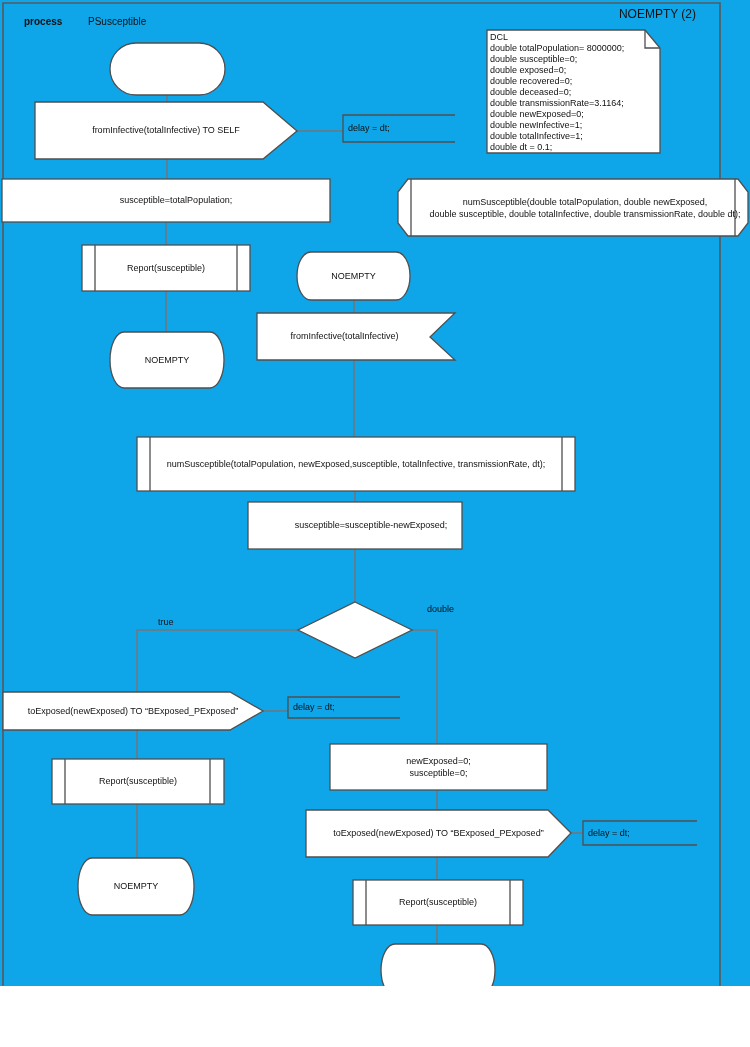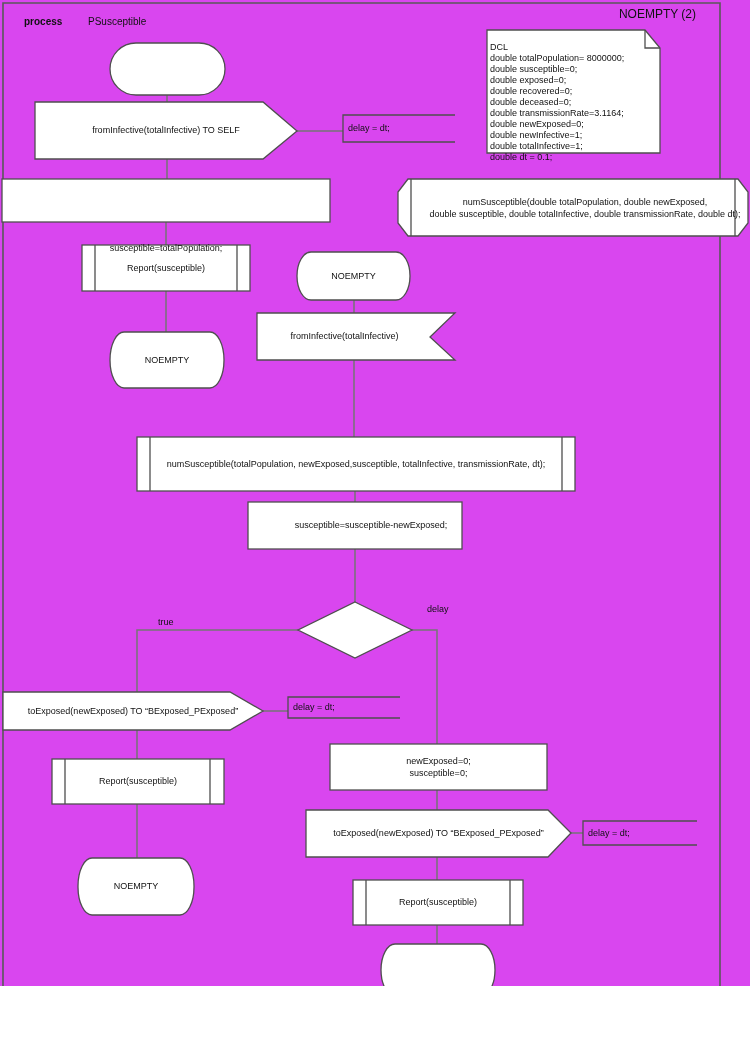--- a/index.html
+++ b/index.html
@@ -1,16 +1,16 @@
 <!DOCTYPE html>
 <html><head>
 <meta charset="utf-8">
 <style>
   html,body{margin:0;padding:0;background:#fff;}
-  #page{position:relative;width:750px;height:986px;background:#d946ef;
+  #page{position:relative;width:750px;height:986px;background:#0ea5e9;
         font-family:"Liberation Sans",sans-serif;color:#111;overflow:hidden;}
   #diagram-svg{position:absolute;left:0;top:0;}
   .lbl{position:absolute;display:flex;align-items:center;justify-content:center;
        font-size:9px;line-height:11px;text-align:center;white-space:pre-line;color:#111;}
   .lbl.left{justify-content:flex-start;text-align:left;}
   .block{display:block;text-align:left;}
   .title{position:absolute;font-size:10px;}
   .bold{font-weight:bold;}
 </style>
 </head>
@@ -84,42 +84,42 @@
       <rect x="381" y="944" width="114" height="52" rx="14" ry="26"></rect>
     </g>
   </svg>
 
   <div class="title bold" style="left:24px;top:16px;">process</div>
   <div class="title" style="left:88px;top:16px;">PSusceptible</div>
   <div class="lbl" style="left:580px;top:8px;width:116px;height:12px;justify-content:flex-end;font-size:12px;">NOEMPTY (2)</div>
 
   <div class="lbl" style="left:35px;top:102px;width:262px;height:57px;">fromInfective(totalInfective) TO SELF</div>
   <div class="lbl left" style="left:343px;top:115px;width:112px;height:27px;padding-left:5px;box-sizing:border-box;">delay = dt;</div>
-  <div class="lbl block" style="left:490px;top:32px;width:168px;height:120px;line-height:11px;margin-top:10px;">DCL
+  <div class="lbl block" style="left:490px;top:32px;width:168px;height:120px;line-height:11px;">DCL
 double totalPopulation= 8000000;
 double susceptible=0;
 double exposed=0;
 double recovered=0;
 double deceased=0;
 double transmissionRate=3.1164;
 double newExposed=0;
 double newInfective=1;
 double totalInfective=1;
 double dt = 0.1;</div>
-  <div class="lbl" style="left:2px;top:179px;width:328px;height:43px;margin-top:48px;">susceptible=totalPopulation;</div>
+  <div class="lbl" style="left:12px;top:179px;width:328px;height:43px;">susceptible=totalPopulation;</div>
   <div class="lbl" style="left:82px;top:245px;width:168px;height:46px;">Report(susceptible)</div>
   <div class="lbl" style="left:110px;top:332px;width:114px;height:56px;">NOEMPTY</div>
   <div class="lbl" style="left:297px;top:252px;width:113px;height:48px;">NOEMPTY</div>
   <div class="lbl" style="left:257px;top:313px;width:175px;height:47px;">fromInfective(totalInfective)</div>
   <div class="lbl" style="left:398px;top:179px;width:350px;height:57px;line-height:12px;padding-left:12px;">numSusceptible(double totalPopulation, double newExposed,
 double susceptible, double totalInfective, double transmissionRate, double dt);</div>
   <div class="lbl" style="left:137px;top:437px;width:438px;height:54px;">numSusceptible(totalPopulation, newExposed,susceptible, totalInfective, transmissionRate, dt);</div>
   <div class="lbl" style="left:248px;top:502px;width:214px;height:47px;margin-left:16px;">susceptible=susceptible-newExposed;</div>
   <div class="lbl" style="left:118px;top:616px;width:40px;height:12px;justify-content:flex-start;padding-left:40px;">true</div>
-  <div class="lbl" style="left:427px;top:603px;width:40px;height:12px;justify-content:flex-start;">delay</div>
+  <div class="lbl" style="left:427px;top:603px;width:40px;height:12px;justify-content:flex-start;">double</div>
   <div class="lbl" style="left:3px;top:692px;width:260px;height:38px;">toExposed(newExposed) TO “BExposed_PExposed”</div>
   <div class="lbl left" style="left:288px;top:697px;width:112px;height:21px;padding-left:5px;box-sizing:border-box;">delay = dt;</div>
   <div class="lbl" style="left:52px;top:759px;width:172px;height:45px;">Report(susceptible)</div>
   <div class="lbl" style="left:78px;top:858px;width:116px;height:57px;">NOEMPTY</div>
   <div class="lbl" style="left:330px;top:744px;width:217px;height:46px;line-height:12px;">newExposed=0;
 susceptible=0;</div>
   <div class="lbl" style="left:306px;top:810px;width:265px;height:47px;">toExposed(newExposed) TO “BExposed_PExposed”</div>
   <div class="lbl left" style="left:583px;top:821px;width:114px;height:24px;padding-left:5px;box-sizing:border-box;">delay = dt;</div>
   <div class="lbl" style="left:353px;top:880px;width:170px;height:45px;">Report(susceptible)</div>
 

